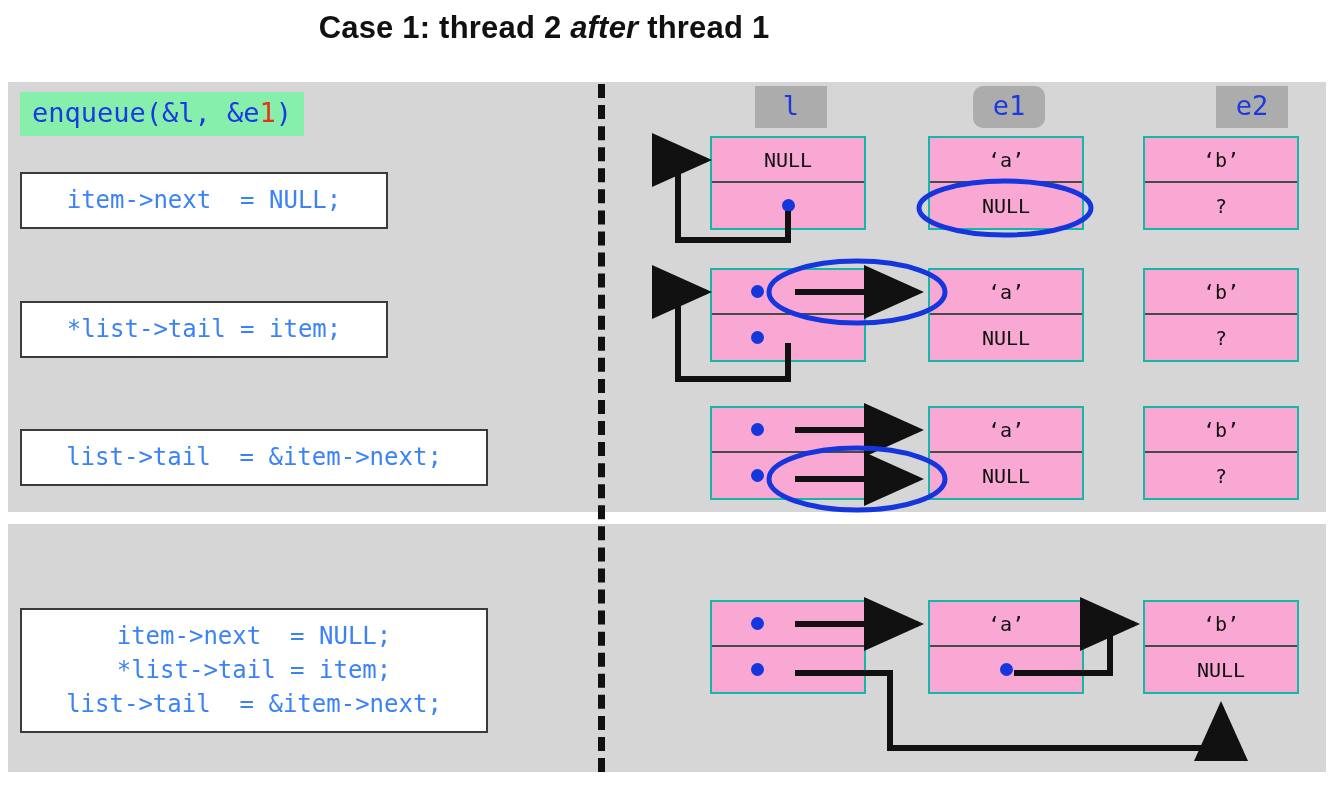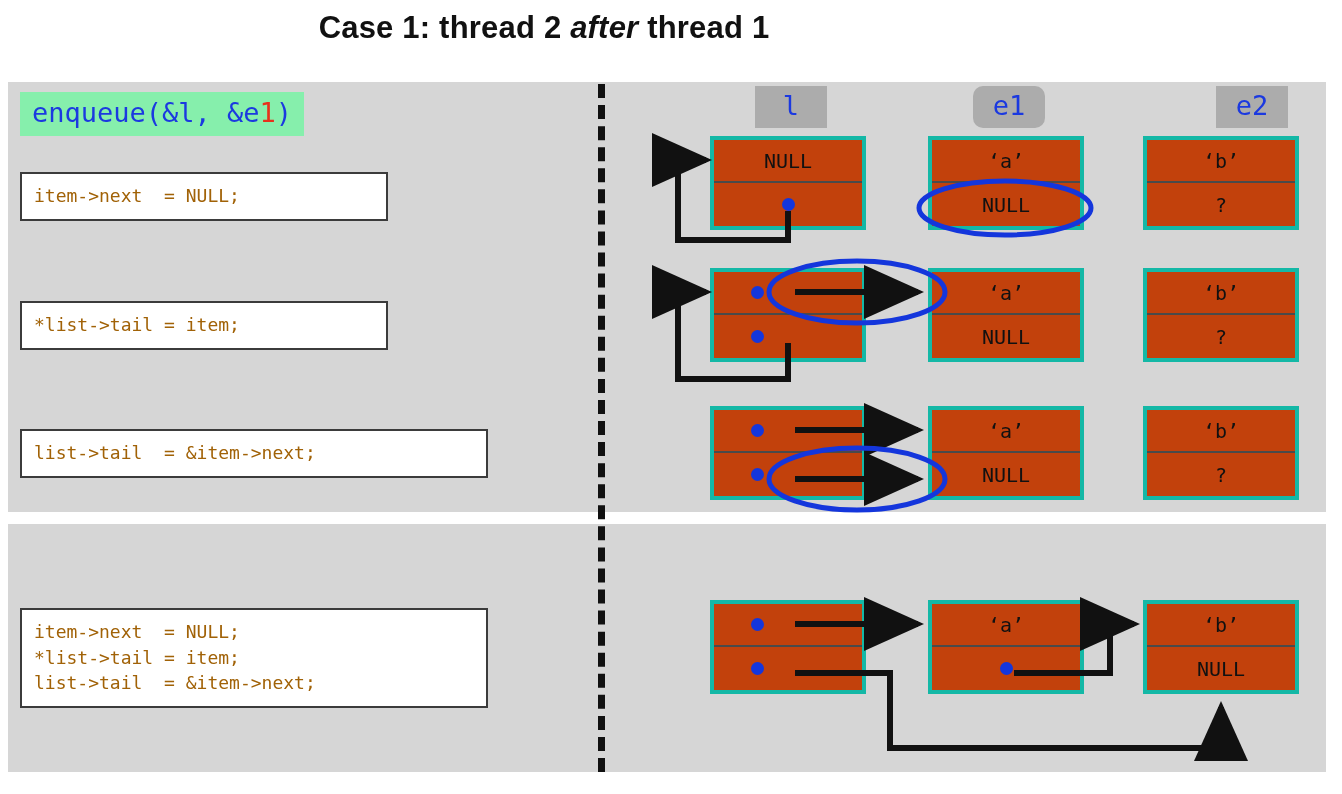--- a/index.html
+++ b/index.html
@@ -35,26 +35,26 @@
     font-family:"DejaVu Sans Mono","Liberation Mono",monospace;
     font-size:27px;letter-spacing:0px;white-space:pre;
     padding:6px 12px 8px 12px;line-height:1.1;
   }
   .fn-badge .redn{color:#e8301c;}
 
   
   .codebox{
     position:absolute;background:#ffffff;border:2px solid #3b3b3b;
     font-family:"DejaVu Sans Mono","Liberation Mono",monospace;
-    font-size:18px;color:#a16207;white-space:pre;
-    padding:9px 12px 10px 12px;line-height:1.42;
+    font-size:24px;color:#3b82f6;white-space:pre;
+    padding:9px 12px 10px 12px;line-height:1.42;text-align:center;
   }
 
   
-  .sbox{position:absolute;border:4px solid #14b8a6;background:#c2410c;box-sizing:border-box;}
+  .sbox{position:absolute;border:2px solid #14b8a6;background:#f9a8d4;box-sizing:border-box;}
   .cell{
     position:relative;height:50%;box-sizing:border-box;
     display:flex;align-items:center;justify-content:center;
     font-family:"DejaVu Sans Mono","Liberation Mono",monospace;
     font-size:20px;color:#111;white-space:pre;
   }
   .cell.top{border-bottom:2px solid #4a4a4a;}
   .dot{
     width:13px;height:13px;border-radius:50%;background:#1436dc;display:block;
   }

